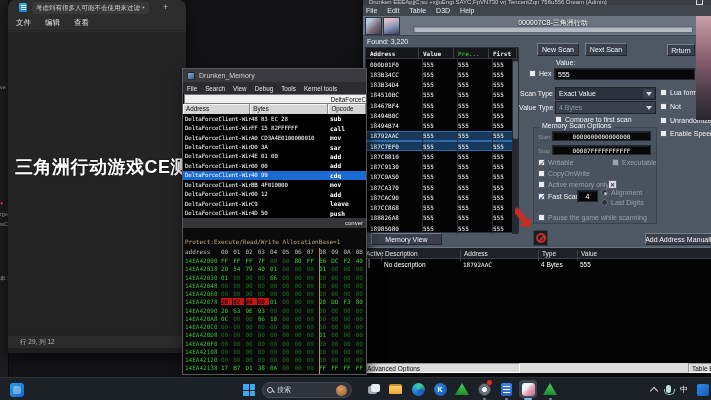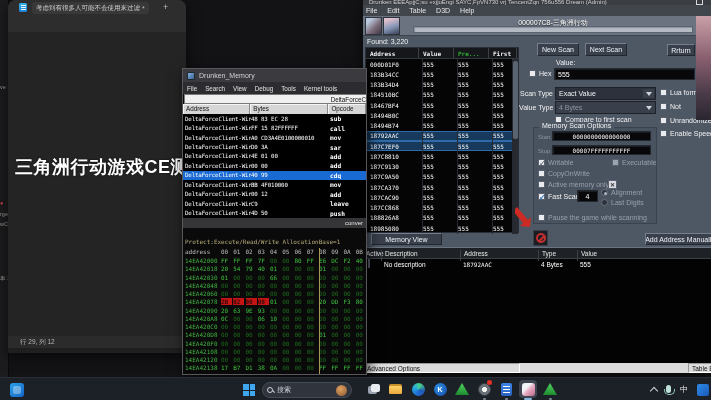--- a/index.html
+++ b/index.html
@@ -173,20 +173,25 @@
 
   <div class="np" style="z-index:1">
     <div class="np-tabbar">
       <span class="np-ico"></span>
       <div class="np-tab">
         <span class="np-tabtitle">考虑到有很多人可能不会使用来过滤</span>
         <span class="np-unsaved">*</span>
       </div>
       <span class="np-plus">+</span>
     </div>
+    <div class="np-menubar" id="np-menus">
+        <div class="np-menu">文件</div>
+        <div class="np-menu">编辑</div>
+        <div class="np-menu">查看</div>
+      </div>
     <div class="np-content"></div>
     <div class="np-status">
       <span class="np-statustext">行 29, 列 12</span>
     </div>
     <div class="np-bottom"></div>
   </div>
 
   <div class="caption">三角洲行动游戏CE测</div>
 
   <div class="ce">

